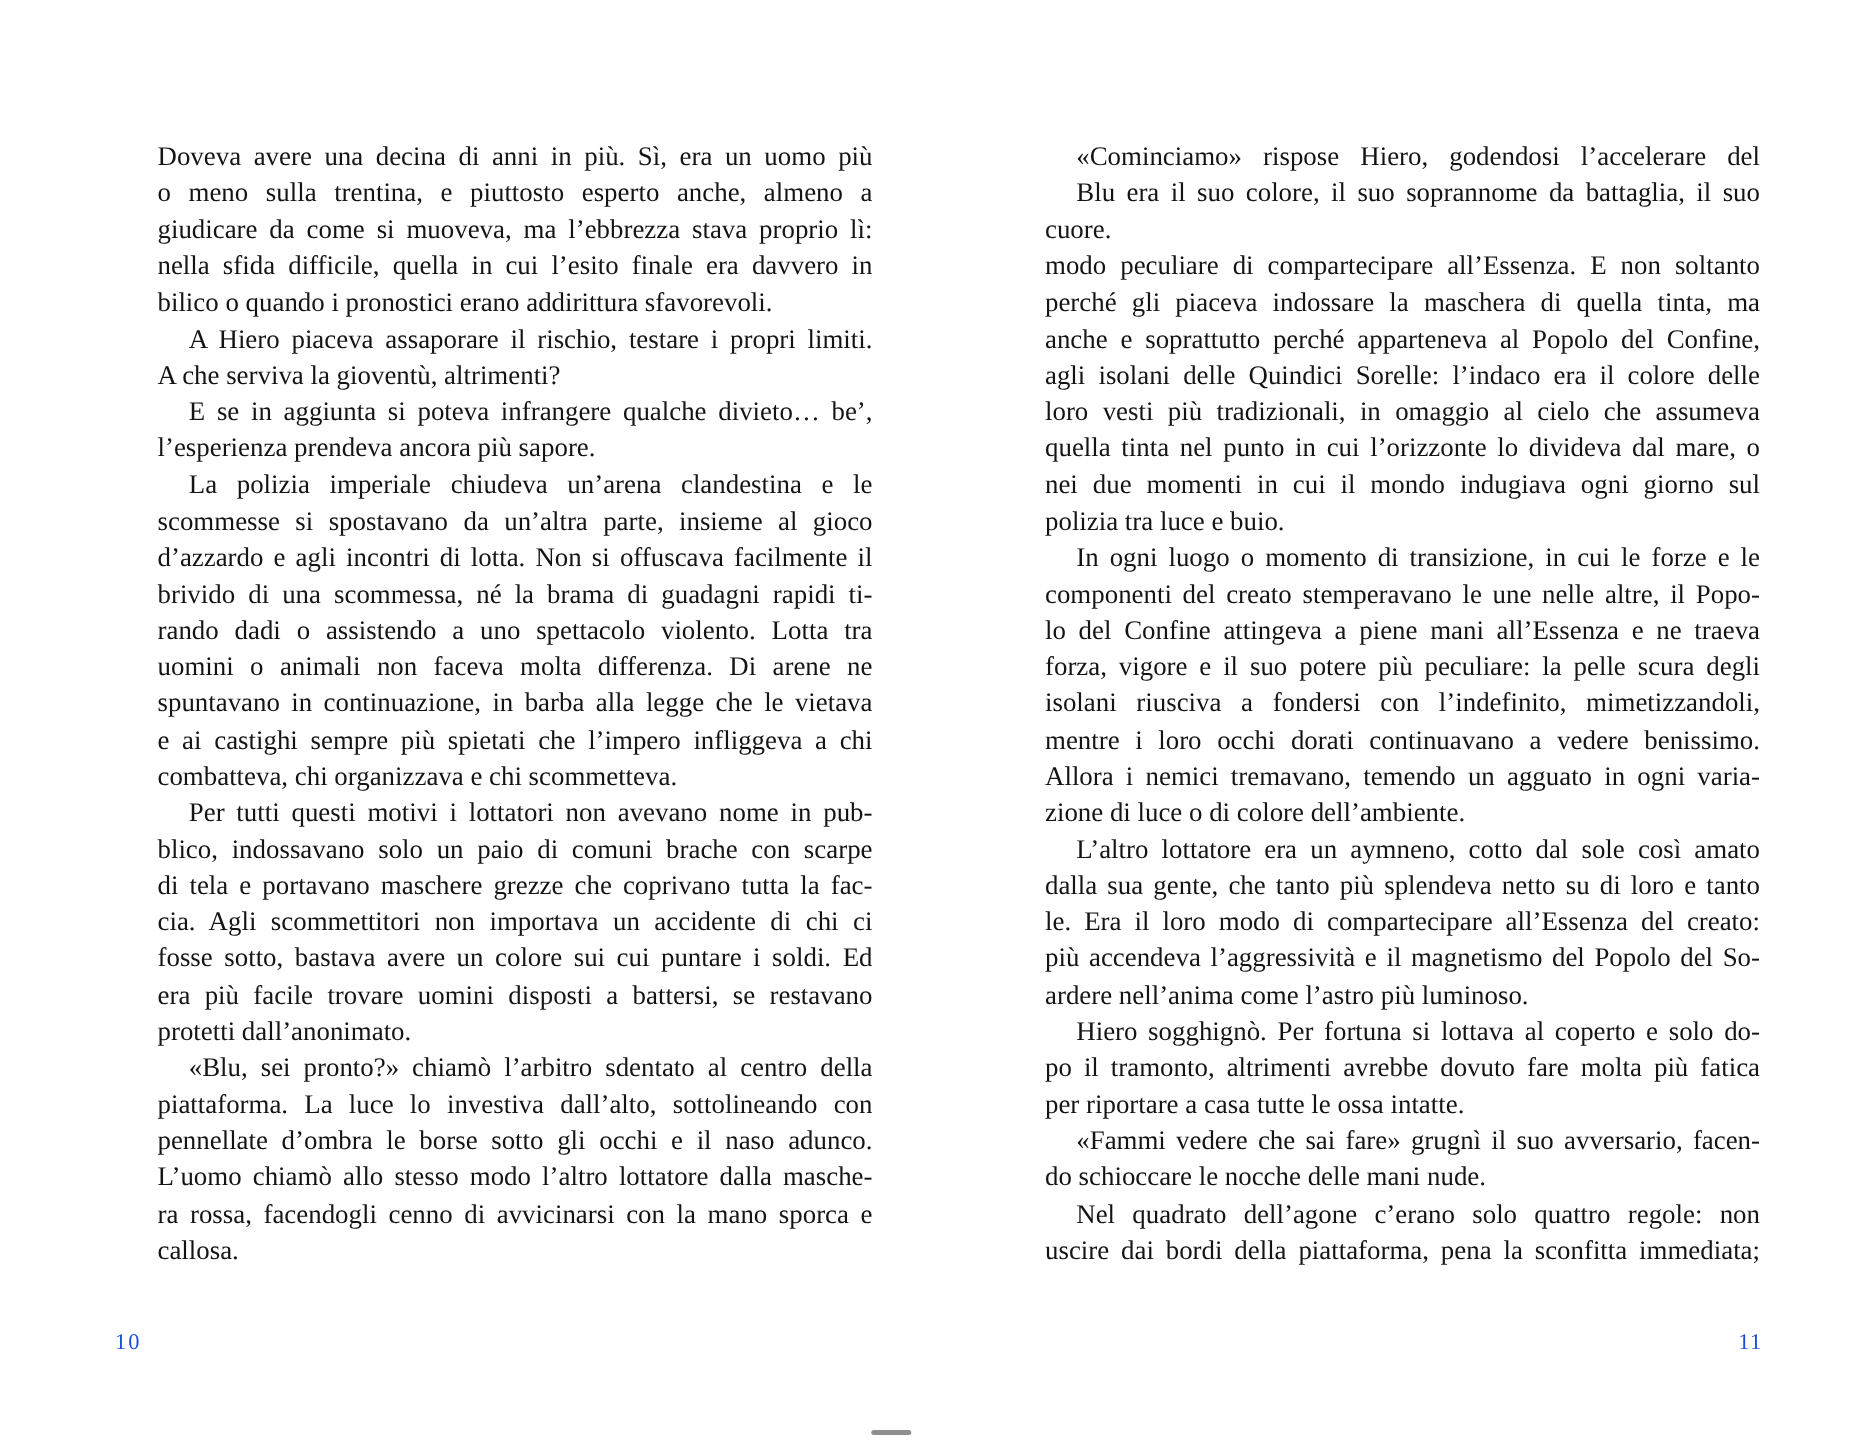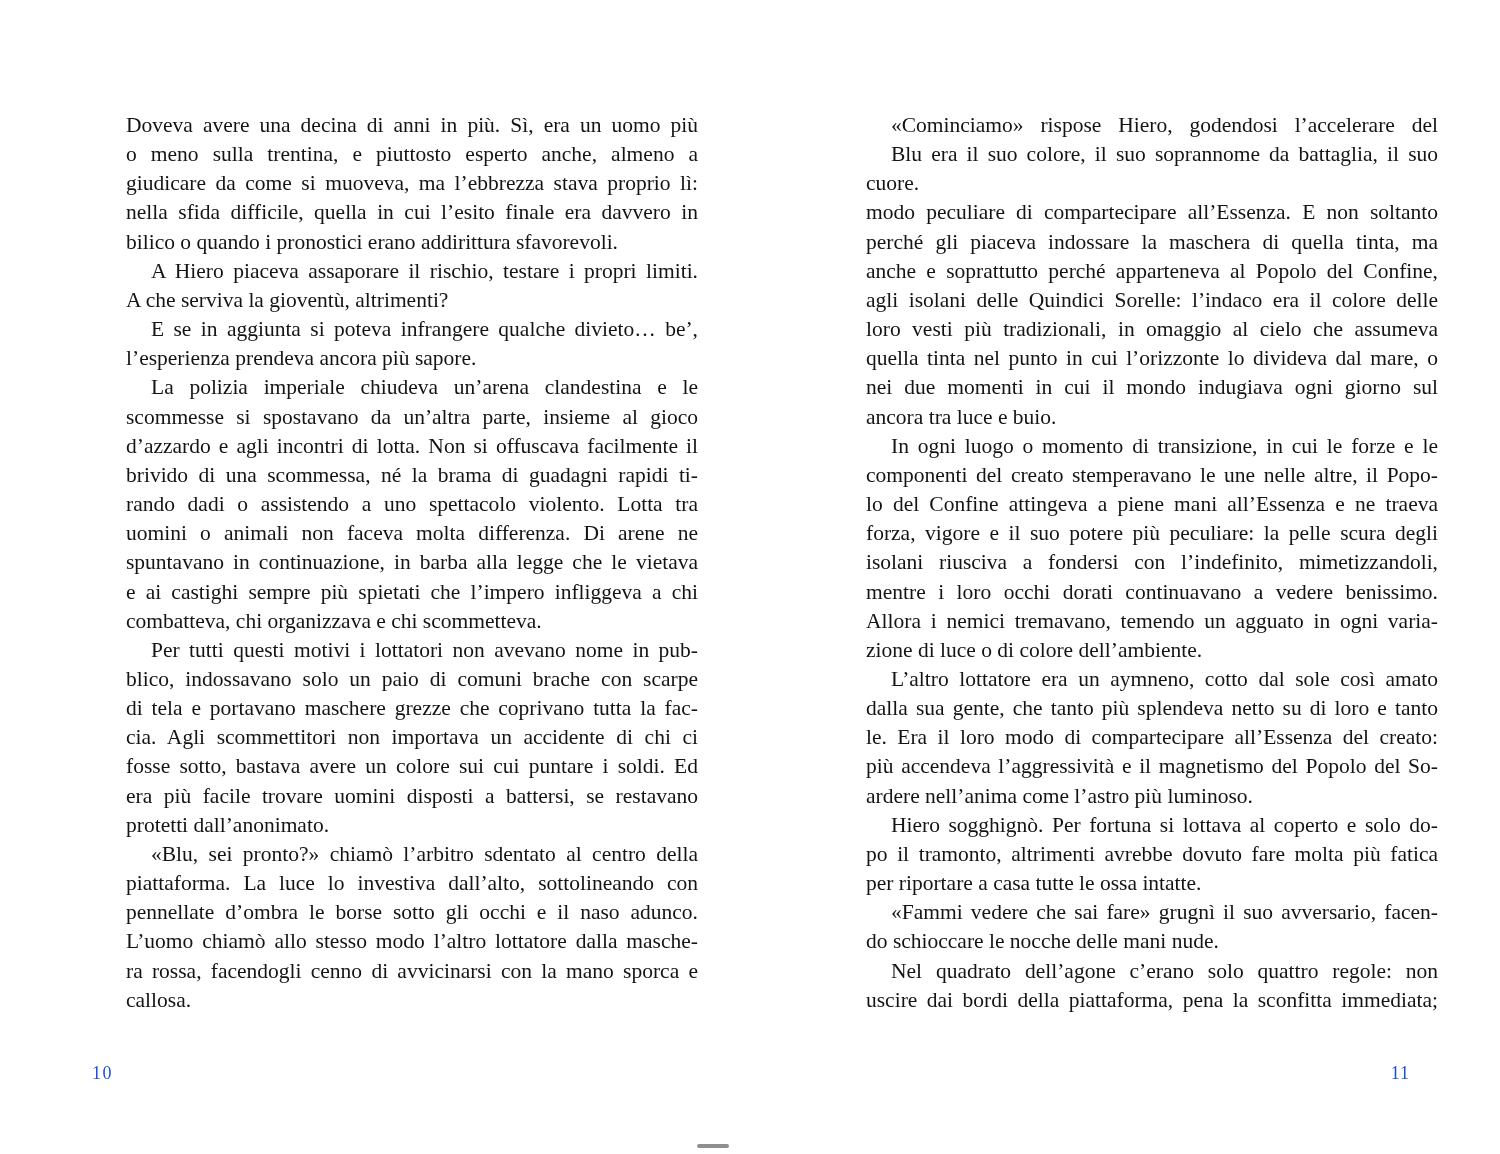--- a/index.html
+++ b/index.html
@@ -17,21 +17,21 @@
   }
   .page-text {
     position: absolute;
     top: 111px;
     width: 572px;
     color: #141414;
     font-size: 21.5px;
     line-height: 29.17px;
   }
   #page-left-text { left: 100px; margin-left: 26px; }
-  #page-right-text { left: 866px; }
+  #page-right-text { left: 836px; }
   .line {
     height: 29.17px;
     overflow: hidden;
     white-space: nowrap;
     text-align: justify;
     text-align-last: justify;
   }
   .line.pend {
     text-align-last: left;
   }
@@ -101,21 +101,21 @@
       <div class="line indent">«Cominciamo» rispose Hiero, godendosi l’accelerare del</div>
       <div class="line indent">Blu era il suo colore, il suo soprannome da battaglia, il suo</div>
       <div class="line pend">cuore.</div>
       <div class="line">modo peculiare di compartecipare all’Essenza. E non soltanto</div>
       <div class="line">perché gli piaceva indossare la maschera di quella tinta, ma</div>
       <div class="line">anche e soprattutto perché apparteneva al Popolo del Confine,</div>
       <div class="line">agli isolani delle Quindici Sorelle: l’indaco era il colore delle</div>
       <div class="line">loro vesti più tradizionali, in omaggio al cielo che assumeva</div>
       <div class="line">quella tinta nel punto in cui l’orizzonte lo divideva dal mare, o</div>
       <div class="line">nei due momenti in cui il mondo indugiava ogni giorno sul</div>
-      <div class="line pend">ancora tra luce e buio.</div>
+      <div class="line pend">polizia tra luce e buio.</div>
       <div class="line indent">In ogni luogo o momento di transizione, in cui le forze e le</div>
       <div class="line">componenti del creato stemperavano le une nelle altre, il Popo-</div>
       <div class="line">lo del Confine attingeva a piene mani all’Essenza e ne traeva</div>
       <div class="line">forza, vigore e il suo potere più peculiare: la pelle scura degli</div>
       <div class="line">isolani riusciva a fondersi con l’indefinito, mimetizzandoli,</div>
       <div class="line">mentre i loro occhi dorati continuavano a vedere benissimo.</div>
       <div class="line">Allora i nemici tremavano, temendo un agguato in ogni varia-</div>
       <div class="line pend">zione di luce o di colore dell’ambiente.</div>
       <div class="line indent">L’altro lottatore era un aymneno, cotto dal sole così amato</div>
       <div class="line">dalla sua gente, che tanto più splendeva netto su di loro e tanto</div>

